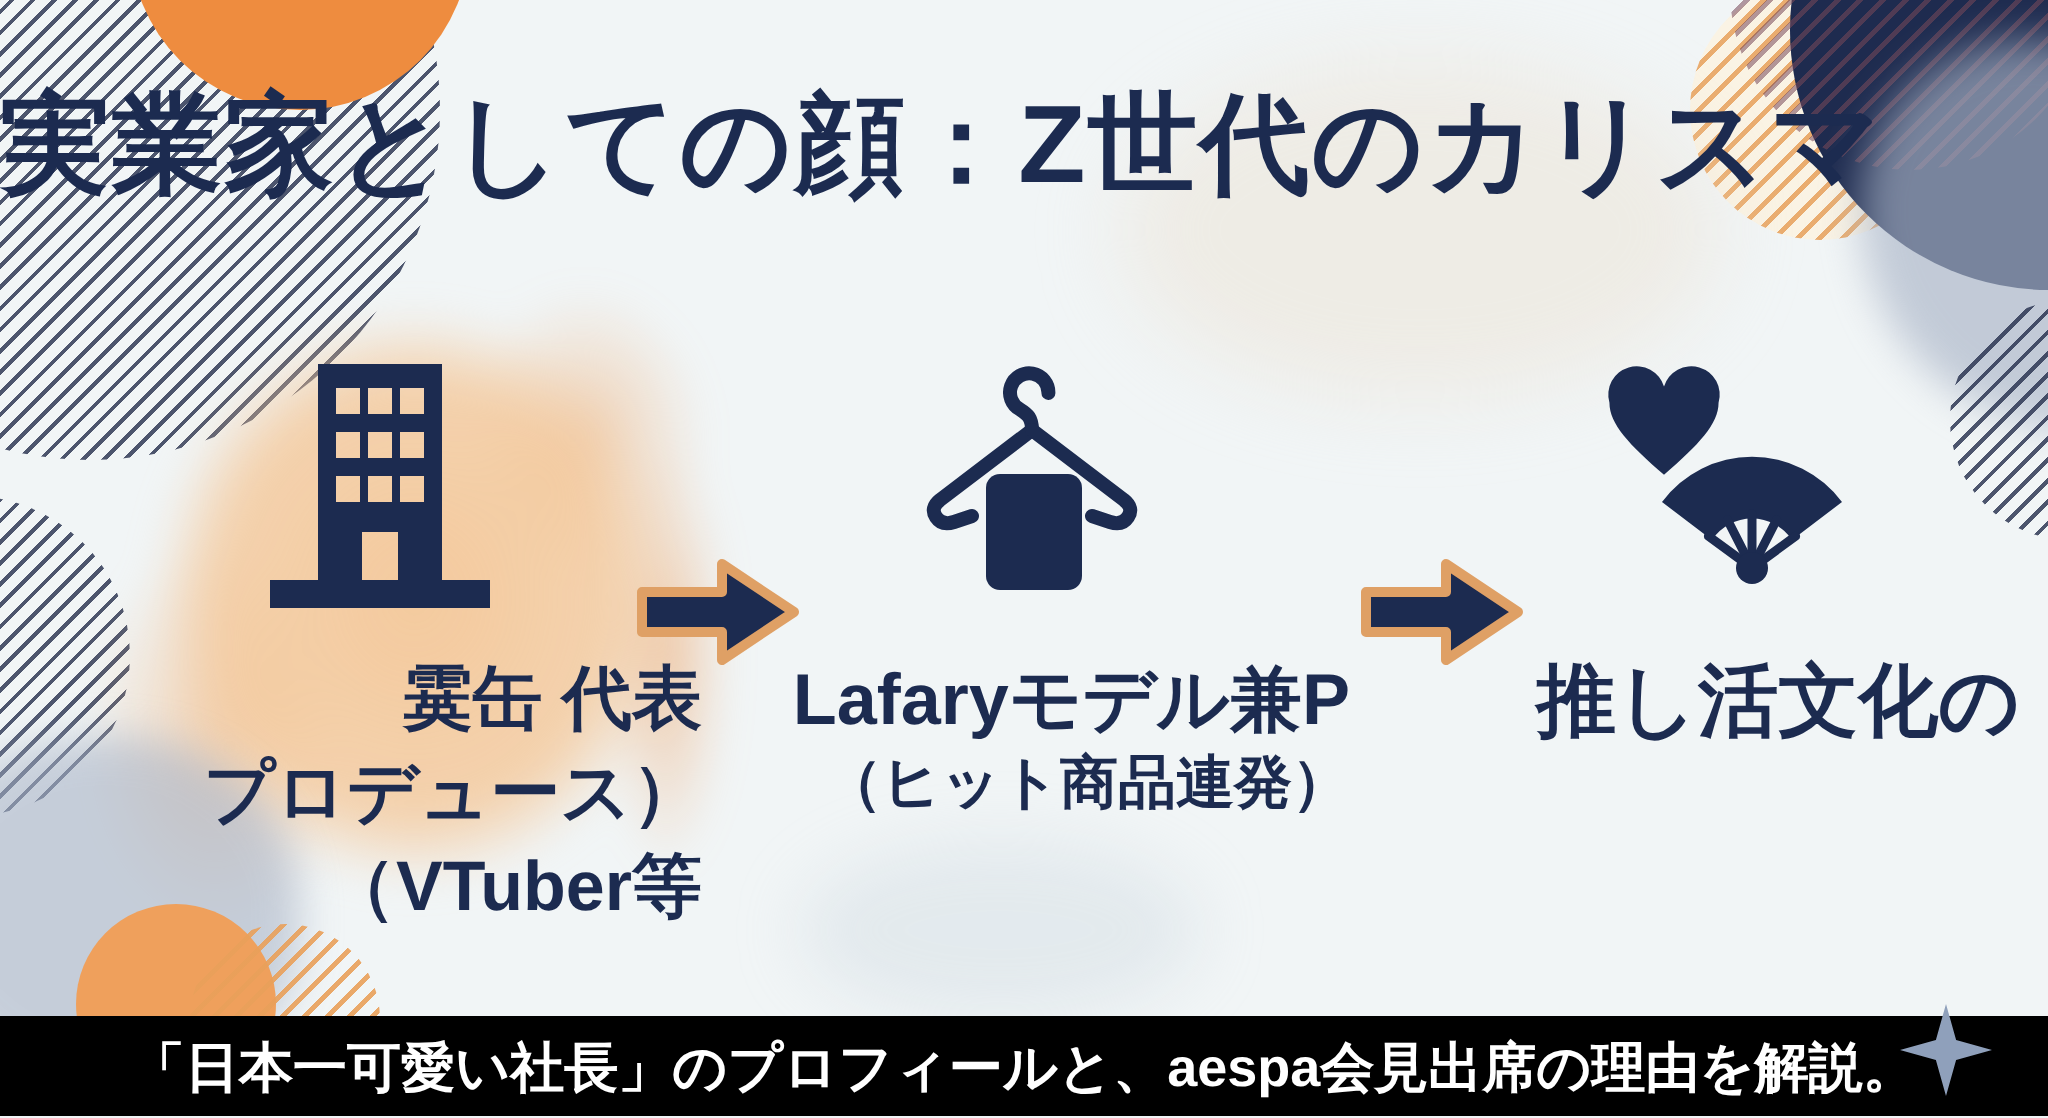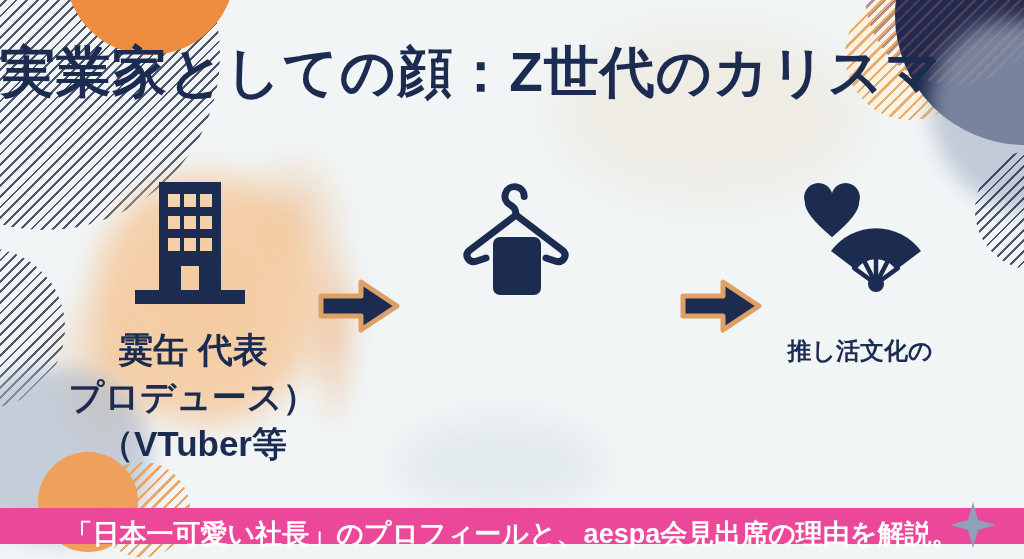--- a/index.html
+++ b/index.html
@@ -38,27 +38,27 @@
       radial-gradient(closest-side at 86% 55%, rgba(236,154,87,.5), rgba(236,154,87,0) 60%);
   }
   .bg-wash-top{position:absolute;left:560px;top:30px;width:300px;height:170px;background:rgba(235,222,206,.4);filter:blur(20px);border-radius:50%;}
   .bg-wash-mid{position:absolute;left:400px;top:420px;width:200px;height:90px;background:rgba(196,209,219,.3);filter:blur(16px);border-radius:50%;}
   
   .title{
     position:absolute;left:0;top:36px;width:842px;text-align:center;
     font-size:55px;font-weight:900;color:#1c2b50;letter-spacing:1px;white-space:nowrap;
   }
   .icon-slot{position:absolute;}
-  .step-text{position:absolute;text-align:center;color:#1c2b50;font-weight:800;}
+  .step-text{position:absolute;text-align:right;color:#1c2b50;font-weight:800;}
   .step-text .ln{display:block;}
   .b1{left:35px;top:326px;width:316px;font-size:35px;line-height:47px;}
   .b2{left:355px;top:328px;width:320px;font-size:36px;line-height:44px;}
   .b2 .sub{font-size:29px;line-height:40px;}
-  .b3{left:710px;top:328px;width:300px;font-size:24px;line-height:46px;}
-  .footer{position:absolute;left:0;top:508px;width:1024px;height:36px;background:#ec4899;}
+  .b3{left:710px;top:328px;width:300px;font-size:40px;line-height:46px;}
+  .footer{position:absolute;left:0;top:508px;width:1024px;height:50px;background:#000000;}
   .footer-text{
     position:absolute;left:0;top:0;width:1024px;height:51px;line-height:52px;text-align:center;
     color:#ffffff;font-size:27px;font-weight:800;white-space:nowrap;
   }
   .sparkle{
     position:absolute;left:950px;top:502px;width:46px;height:46px;background:#8fa0bb;
     clip-path:polygon(50% 0,61% 39%,100% 50%,61% 61%,50% 100%,39% 61%,0 50%,39% 39%);
   }
 </style>
 </head>
@@ -134,20 +134,24 @@
       </g>
     </svg>
   </div>
 
   <div class="step-text b1">
     <span class="ln">霙缶 代表</span>
     <span class="ln">プロデュース）</span>
     <span class="ln">（VTuber等</span>
   </div>
 
+  <div class="step-text b2">
+    <span class="ln">Lafaryモデル兼P</span>
+    <span class="ln sub">（ヒット商品連発）</span>
+  </div>
 
   <div class="step-text b3">
     <span class="ln">推し活文化の</span>
   </div>
 
   <div class="footer">
     <div class="footer-text">「日本一可愛い社長」のプロフィールと、aespa会見出席の理由を解説。</div>
   </div>
   <div class="sparkle"></div>
 

